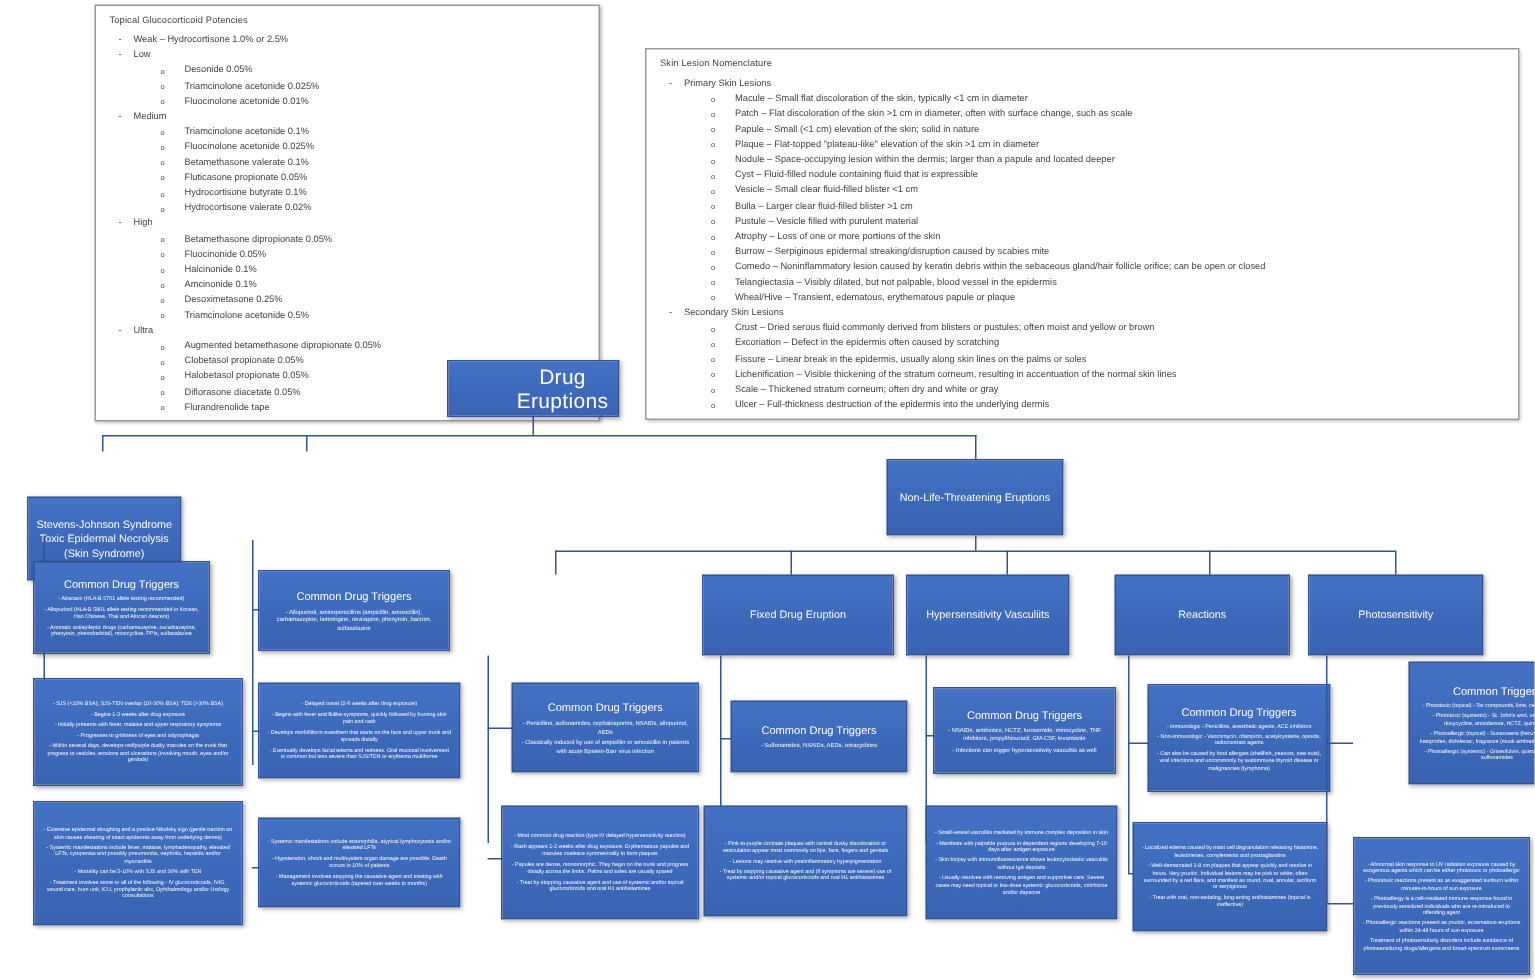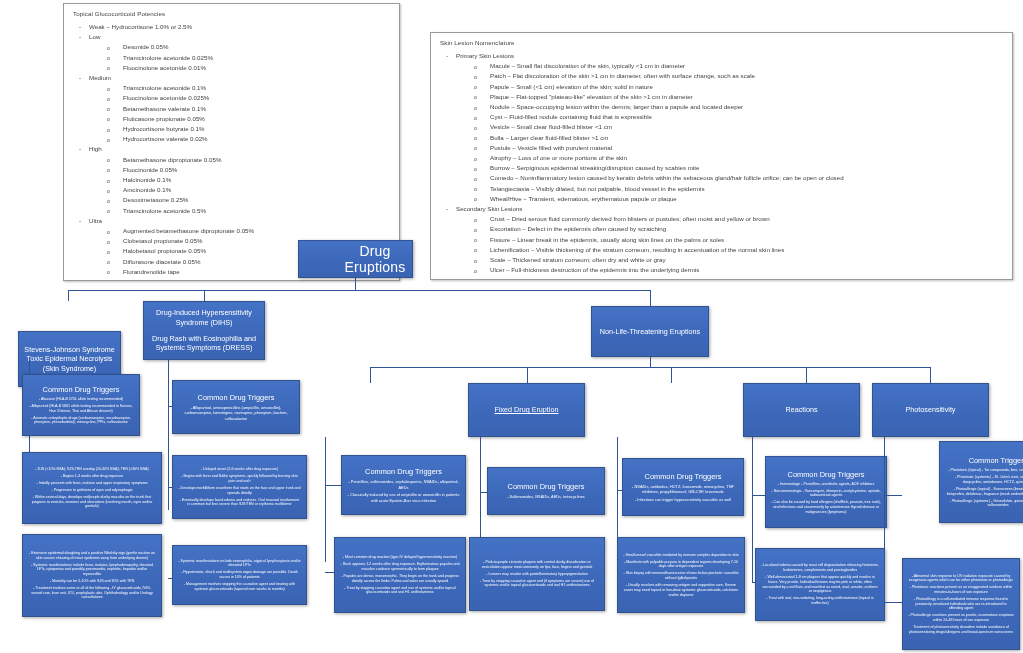--- a/index.html
+++ b/index.html
@@ -113,39 +113,38 @@
 
   <div class="node" style="left:298px;top:240px;width:115px;height:38px;padding-left:44px;">
     <span class="title-node">Drug Eruptions</span>
   </div>
 
   <div class="node" style="left:18px;top:301px;width:103px;height:56px;margin-top:30px;">
     <span class="cat">Stevens-Johnson Syndrome</span>
     <span class="cat">Toxic Epidermal Necrolysis (Skin Syndrome)</span>
   </div>
 
-  <div class="node" style="left:143px;top:301px;width:122px;height:59px;">
-    <span class="cat">Drug-Induced Hypersensitivity Syndrome (DIHS)</span>
-    <span class="cat" style="margin-top:6px;">Drug Rash with Eosinophilia and Systemic Symptoms (DRESS)</span>
-  </div>
 
   <div class="node" style="left:591px;top:306px;width:118px;height:51px;">
     <span class="cat">Non-Life-Threatening Eruptions</span>
   </div>
 
   <div class="ln lnv" style="left:650px;top:357px;height:10px;"></div>
   <div class="ln lnh" style="left:370px;top:367px;width:560px;"></div>
   <div class="ln lnv" style="left:370px;top:367px;height:16px;"></div>
   <div class="ln lnv" style="left:527px;top:367px;height:16px;"></div>
   <div class="ln lnv" style="left:671px;top:367px;height:16px;"></div>
   <div class="ln lnv" style="left:806px;top:367px;height:16px;"></div>
   <div class="ln lnv" style="left:930px;top:367px;height:16px;"></div>
 
-  <div class="node" style="left:468px;top:383px;width:117px;height:54px;text-decoration:underline;">
+  <div class="node" style="left:468px;top:383px;width:128px;height:54px;">
     <span class="cat">Fixed Drug Eruption</span>
+  </div>
+  <div class="node" style="left:604px;top:383px;width:109px;height:54px;">
+    <span class="cat">Hypersensitivity Vasculiits</span>
   </div>
   <div class="node" style="left:743px;top:383px;width:117px;height:54px;">
     <span class="cat">Reactions</span>
   </div>
   <div class="node" style="left:872px;top:383px;width:117px;height:54px;text-align:center;">
     <span class="cat">Photosensitivity</span>
   </div>
 
   <div class="ln lnv" style="left:29px;top:357px;height:150px;"></div>
   <div class="ln lnh" style="left:29px;top:404px;width:16px;"></div>

